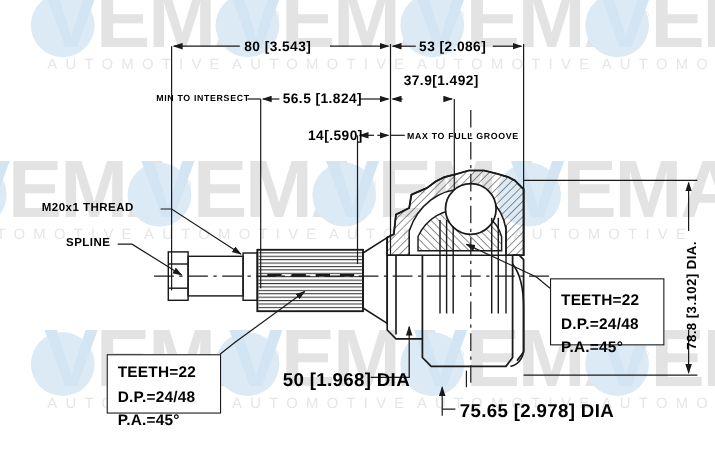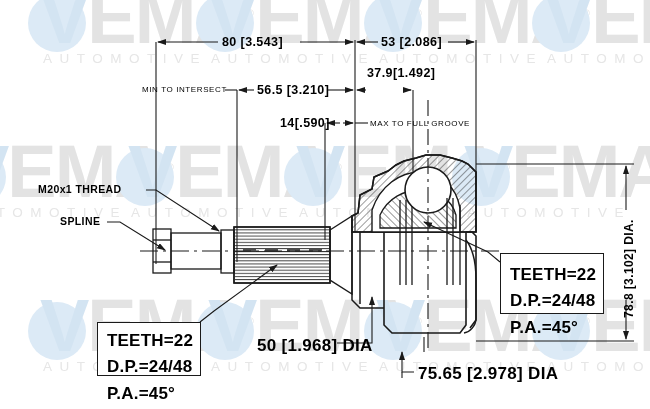--- a/index.html
+++ b/index.html
@@ -42,35 +42,35 @@
   #drawing{position:absolute;inset:0;z-index:2;}
   
   .lbl{
     position:absolute;z-index:3;
     font-family:"Liberation Sans", sans-serif;
     color:#000;
     white-space:nowrap;
   }
   .dim{font-size:12.5px;font-weight:bold;letter-spacing:0.4px;}
   .dim-s{font-size:17px;font-weight:bold;letter-spacing:0.3px;}
-  .note{font-size:8px;font-weight:normal;letter-spacing:0.6px;}
+  .note{font-size:8px;font-weight:bold;letter-spacing:0.6px;}
   .callout{font-size:10.5px;font-weight:bold;letter-spacing:0.4px;}
   .vdim{
     font-size:12px;font-weight:bold;letter-spacing:0.4px;
     transform-origin:0 0;
     transform:rotate(-90deg);
   }
   
   .infobox{
     position:absolute;z-index:4;
     background:#ffffff;
     border:1.5px solid #1a1a1a;
     box-sizing:border-box;
     font-family:"Liberation Sans", sans-serif;
-    font-size:17px;
+    font-size:14px;
     font-weight:bold;
     color:#000;
     letter-spacing:0.2px;
     padding:5px 0 0 9px;
   }
   .infobox div{line-height:1.55;}
 </style>
 </head>
 <body>
 
@@ -327,21 +327,21 @@
       </g>
     </g>
   </svg>
 
   <div class="lbl dim" style="left:222px;top:35px;">80 [3.543]</div>
 
   <div class="lbl dim" style="left:381px;top:35px;">53 [2.086]</div>
 
   <div class="lbl note" style="left:142px;top:85px;">MIN TO INTERSECT</div>
 
-  <div class="lbl dim" style="left:257px;top:83px;">56.5 [3.210]</div>
+  <div class="lbl dim" style="left:257px;top:83px;">56.5 [1.824]</div>
 
   <div class="lbl dim" style="left:367px;top:66px;text-align:center;">37.9[1.492]</div>
 
   <div class="lbl dim" style="left:280px;top:116px;">14[.590]</div>
 
   <div class="lbl note" style="left:370px;top:119px;">MAX TO FULL GROOVE</div>
 
   <div class="lbl callout" style="left:38px;top:183px;">M20x1  THREAD</div>
 
   <div class="lbl callout" style="left:60px;top:215px;">SPLINE</div>

